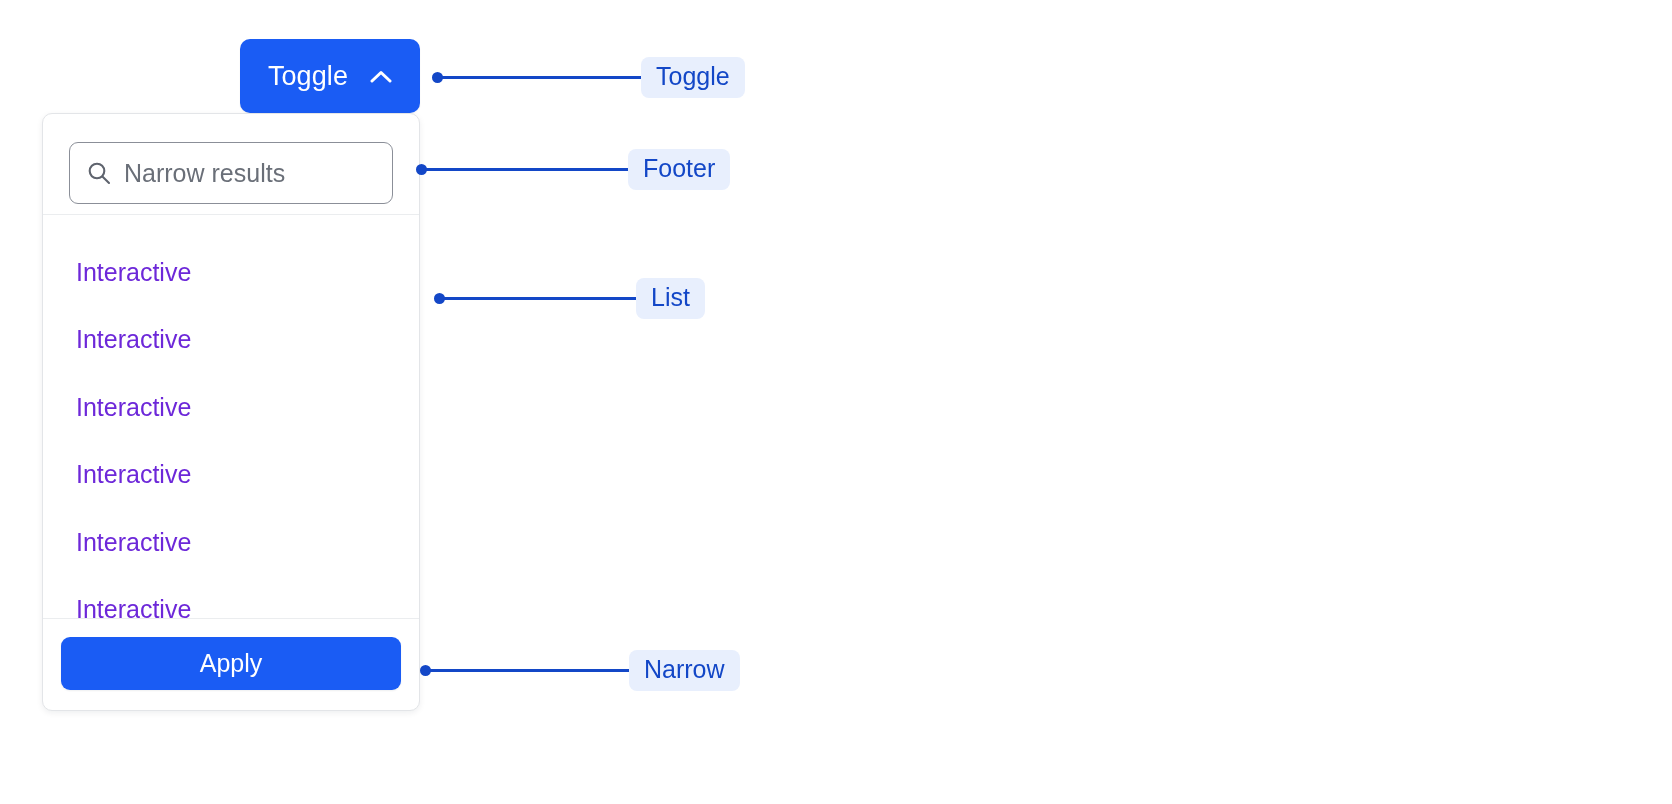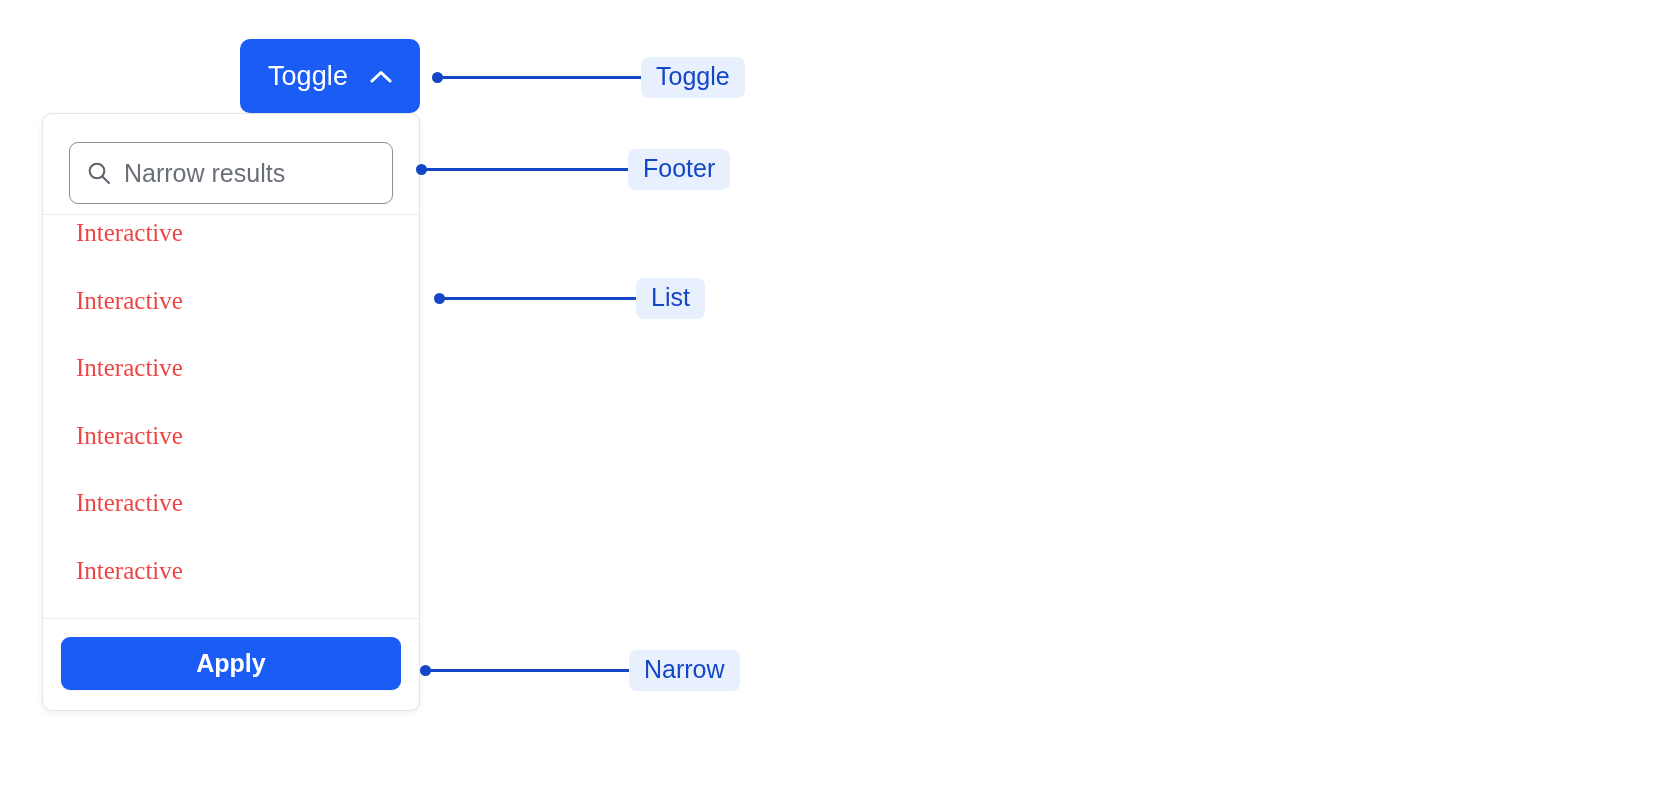--- a/index.html
+++ b/index.html
@@ -107,48 +107,46 @@
   
   #dropdown-list {
     flex: 1 1 auto;
     overflow-y: auto;
     padding: 4px 0 0 0;
     box-sizing: border-box;
   }
   .list-item {
     height: 67.5px;
     display: flex;
-    align-items: flex-start;
+    align-items: flex-end;
     padding: 0 26px 0 33px;
     box-sizing: border-box;
     font-size: 25px;
-    color: #ef4444;
+    color: #6d28d9;
     cursor: pointer;
-    font-family: Liberation Serif, serif;
   }
 
   
   #dropdown-footer {
     flex: 0 0 auto;
     border-top: 1px solid #ebedef;
     padding: 18px 18px 20px 18px;
     box-sizing: border-box;
   }
   #apply-button {
     width: 100%;
     height: 53px;
     background: #1a5cf4;
     border: none;
     border-radius: 9px;
     color: #ffffff;
     font-family: "Liberation Sans", sans-serif;
     font-size: 25px;
     cursor: pointer;
     box-shadow: 0 1px 2px rgba(16,24,40,0.07);
-    font-weight: bold;
   }
 
   
   .annotation {
     position: absolute;
     display: flex;
     align-items: center;
     height: 0;
   }
   .anno-dot {

